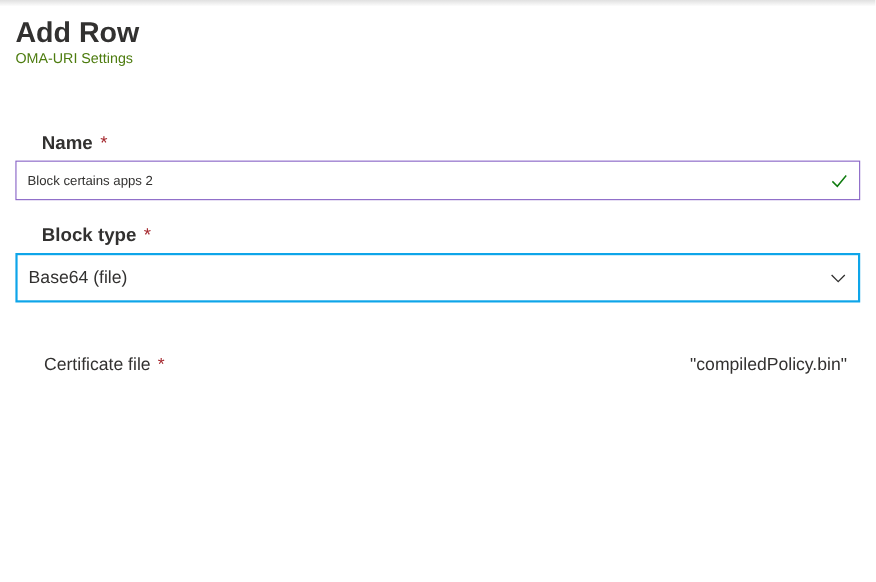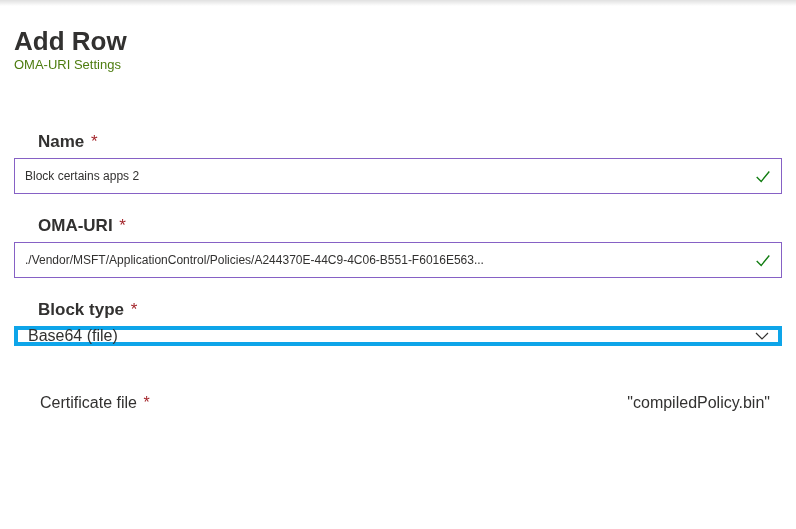--- a/index.html
+++ b/index.html
@@ -18,21 +18,21 @@
     }
     .shadow-top {
       position: absolute;
       top: 0;
       left: 0;
       right: 0;
       height: 6px;
       background: linear-gradient(to bottom, rgba(0,0,0,0.12), rgba(0,0,0,0));
     }
     .container {
-      padding: 20px 14px 0 14px;
+      padding: 8px 14px 0 14px;
     }
     .header-title {
       font-size: 26px;
       font-weight: 600;
       color: #323130;
       margin-top: 6px;
     }
     .header-subtitle {
       font-size: 13px;
       color: #4d7c0f;
@@ -91,22 +91,22 @@
       stroke: #107c10;
       stroke-width: 1.5;
       fill: none;
     }
     .select-wrapper {
       position: relative;
       width: 100%;
     }
     .select-input {
       width: 100%;
-      height: 20px;
-      border: 4px solid #0ea5e9;
+      height: 45px;
+      border: 2px solid #0ea5e9;
       padding: 0 40px 0 10px;
       font-size: 16px;
       font-family: inherit;
       color: #323130;
       background: #ffffff;
       outline: none;
       cursor: pointer;
       display: flex;
       align-items: center;
     }
@@ -165,34 +165,20 @@
         <svg viewBox="0 0 20 20">
             <polyline points="3,11 8,16 17,5"></polyline>
           </svg>
       </span>
     </div>
   </div>
 
   <div class="field-group tight">
   </div>
 
-  <div class="field-group tight">
-    <label class="field-label">
-      <span>OMA-URI</span>
-      <span class="required-star">*</span>
-    </label>
-    <div class="input-wrapper">
-      <input type="text" class="text-input" value="./Vendor/MSFT/ApplicationControl/Policies/A244370E-44C9-4C06-B551-F6016E563..." style="">
-      <span class="check-icon">
-        <svg viewBox="0 0 20 20">
-            <polyline points="3,11 8,16 17,5"></polyline>
-          </svg>
-      </span>
-    </div>
-  </div>
 
   <div class="field-group tight">
     <label class="field-label">
       <span>Block type</span>
       <span class="required-star">*</span>
     </label>
     <div class="select-wrapper">
       <div class="select-input">
         <span>Base64 (file)</span>
       </div>

